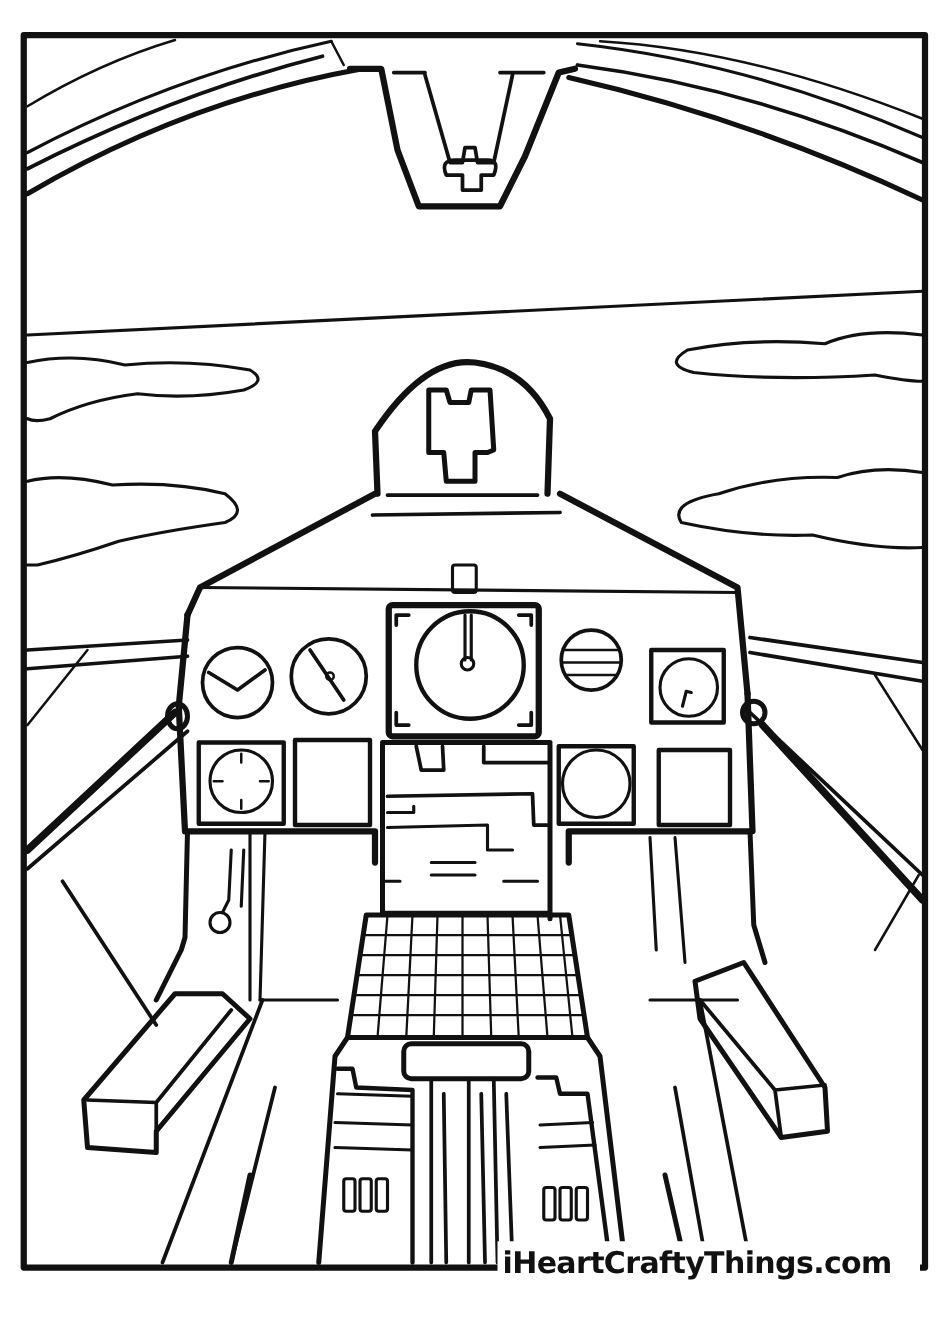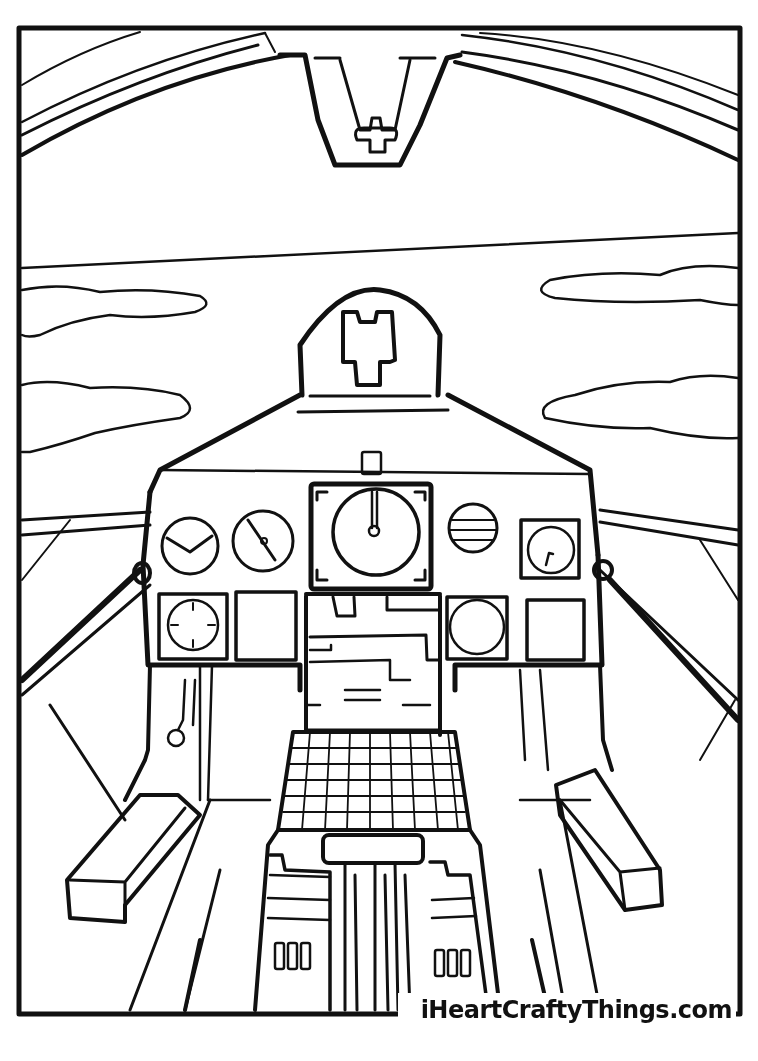--- a/index.html
+++ b/index.html
@@ -3,21 +3,21 @@
   <meta charset="utf-8">
   <style>
     html, body { margin: 0; padding: 0; background: #ffffff; }
     body { width: 758px; height: 1061px; position: relative; overflow: hidden; font-family: "DejaVu Sans", sans-serif; }
     .page { position: absolute; left: 0; top: 0; width: 758px; height: 1061px; }
     svg.art { position: absolute; left: 0; top: 0; }
     .watermark {
       position: absolute; left: 398px; top: 993px; width: 330px; height: 34px;
       background: #ffffff; color: #111111; font-family: "DejaVu Sans", sans-serif;
       font-weight: bold; font-size: 24px; line-height: 34px; letter-spacing: -0.5px;
-      text-align: right; padding: 0 4px;
+      text-align: left; padding: 0 4px;
     }
   </style>
 </head>
 <body>
 
 <div class="page">
   <svg class="art" width="758" height="1061" viewBox="0 0 758 1061" fill="none" stroke="#111" stroke-linecap="round" stroke-linejoin="round">
 
     <rect x="19" y="28" width="721" height="986" stroke-width="5"></rect>
 

